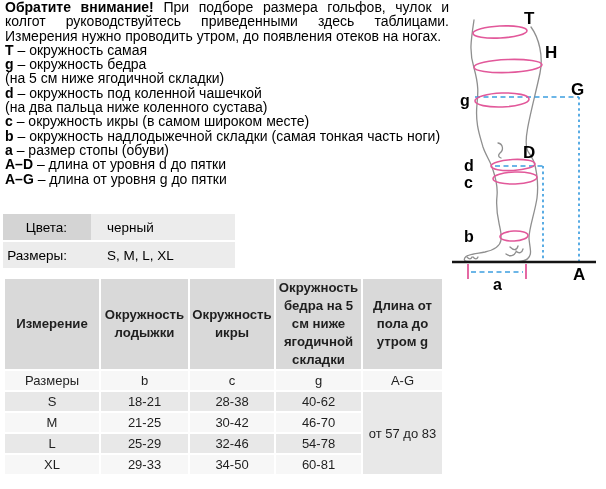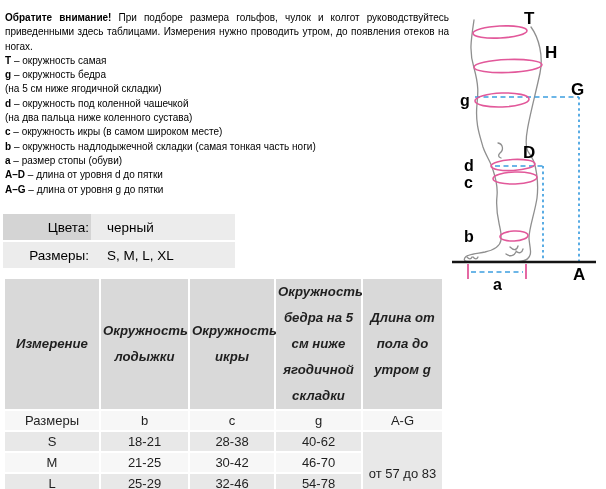--- a/index.html
+++ b/index.html
@@ -6,39 +6,39 @@
     --pink:#e2589a; --blue:#3d9ee0; --leg:#8f8f8f; --floor:#141414;
     --hdr:#d9d9d9; --rowgray:#e8e8e8; --rowwhite:#f7f7f7;
     --minidark:#d4d4d4; --minilight:#ececec; --ink:#1f1f1f;
   }
   *{margin:0;padding:0;box-sizing:border-box;}
   html,body{width:606px;height:489px;overflow:hidden;}
   body{background:#ffffff;font-family:"Liberation Sans","DejaVu Sans",sans-serif;color:#000;}
   .page{position:relative;width:606px;height:489px;background:#fff;}
 
   
-  .text-block{position:absolute;left:5px;top:11px;width:444px;font-size:10px;line-height:14.3px;}
+  .text-block{position:absolute;left:5px;top:0;width:444px;font-size:14px;line-height:14.3px;}
   .notice{text-align:justify;}
   .legend-line{white-space:nowrap;}
   .legend-line b{font-weight:bold;}
 
   
   .mini-tables{position:absolute;left:3px;top:214px;}
   .mini-row{display:flex;margin-bottom:2px;}
   .mini-cell{height:26px;display:flex;align-items:center;font-size:13.5px;}
-  .mini-label{width:88px;justify-content:flex-end;padding-right:2px;background:var(--minilight);}
+  .mini-label{width:88px;justify-content:flex-end;padding-right:24px;background:var(--minilight);}
   .mini-label.dark{background:var(--minidark);}
   .mini-value{width:144px;padding-left:16px;background:var(--minilight);}
 
   
   table.size-table{position:absolute;left:3px;top:277px;width:441px;
     border-collapse:separate;border-spacing:2px;table-layout:fixed;
     font-size:13px;color:var(--ink);}
   .size-table td{text-align:center;vertical-align:middle;padding:0 2px;}
-  .size-table tr.hdr td{background:var(--hdr);font-weight:bold;height:88px;line-height:26px;font-size:13.2px;font-style:italic;}
+  .size-table tr.hdr td{background:var(--hdr);font-weight:bold;height:88px;line-height:18px;font-size:13.2px;}
   .size-table tr.white td{background:var(--rowwhite);height:19px;}
   .size-table tr.gray td{background:var(--rowgray);height:19px;}
   .size-table td.merged{background:#fbfbfb;}
 
   
   .diagram{position:absolute;left:450px;top:0;}
   .leg-stroke{fill:none;stroke:var(--leg);stroke-width:1.3;stroke-linecap:round;}
   .meas-ellipse{fill:none;stroke:var(--pink);stroke-width:1.6;}
   .guide{fill:none;stroke:var(--blue);stroke-width:1.7;}
   .guide.h{stroke-dasharray:5 3.5;}

